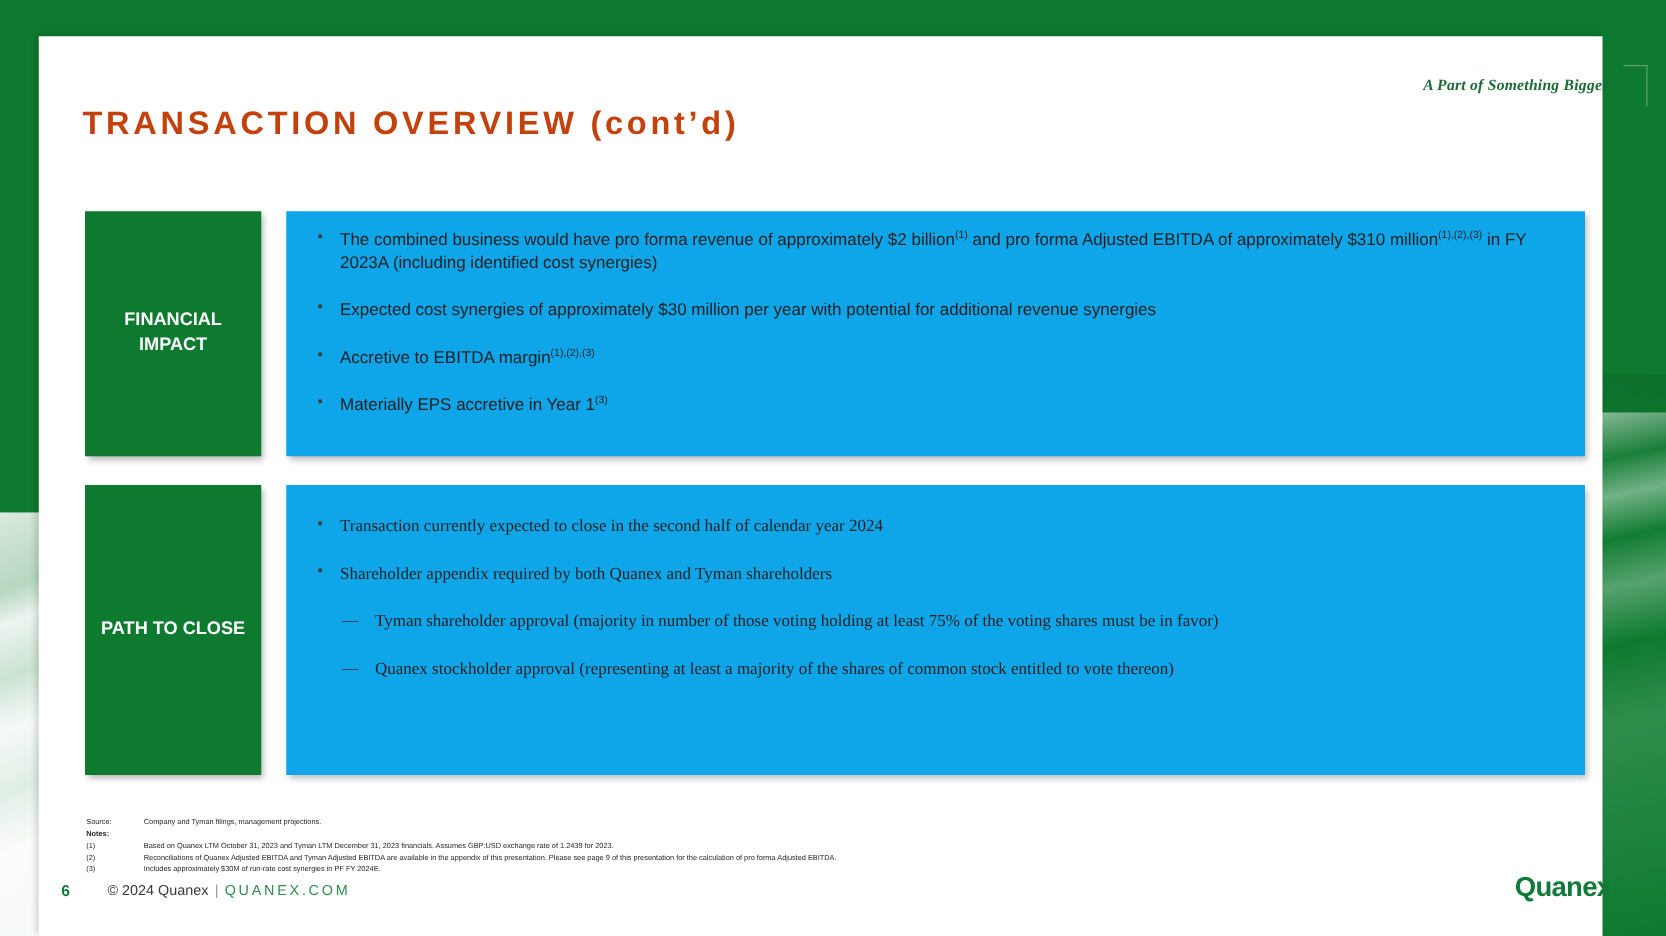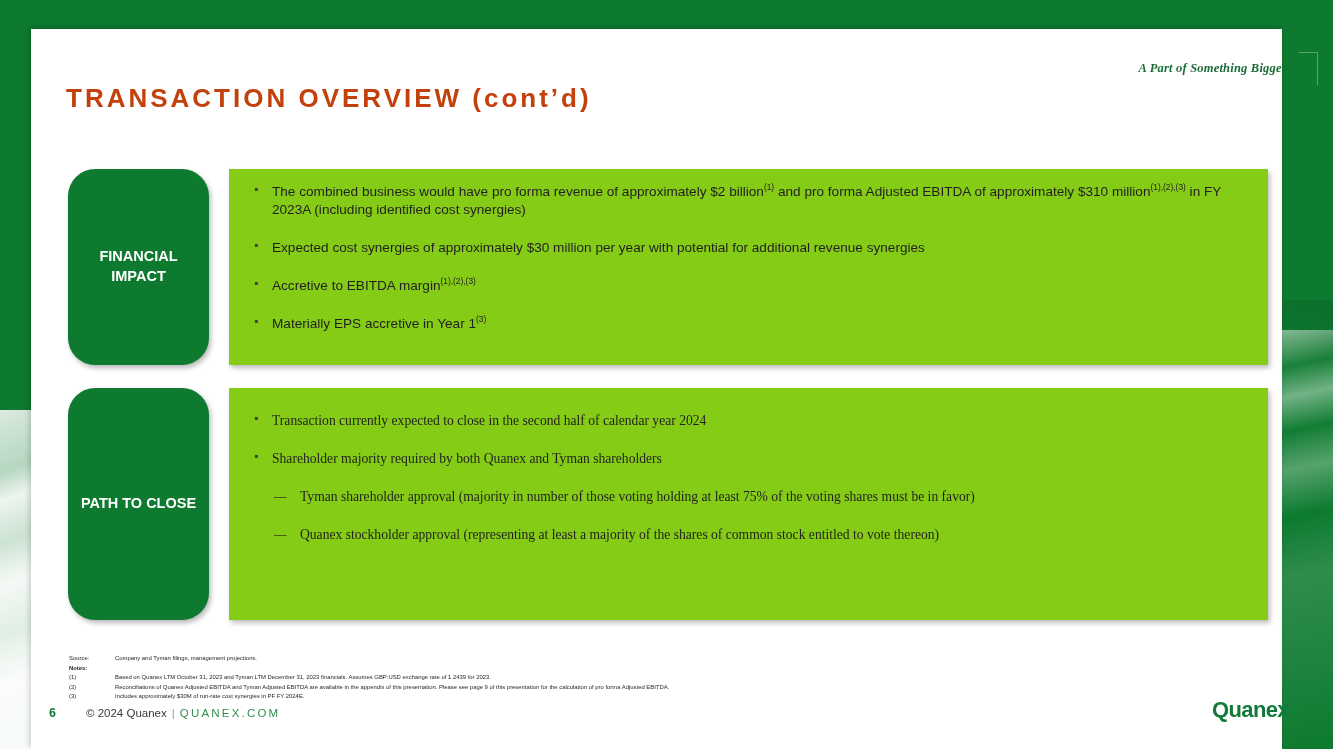--- a/index.html
+++ b/index.html
@@ -78,25 +78,24 @@
   .sec1 { left:68px; top:169px; width:1200px; height:196px; }
   .sec2 { left:68px; top:388px; width:1200px; height:232px; }
 
   .label-box {
     width:141px; flex:0 0 141px;
     background:#0d7a2f;
     display:flex; align-items:center; justify-content:center;
     text-align:center;
     color:#ffffff; font-weight:bold; font-size:14.5px; line-height:1.35;
     box-shadow:2px 3px 5px rgba(0,0,0,0.28);
-    border-radius:27px;
   }
   .content-box {
     margin-left:20px; flex:1;
-    background:#84cc16;
+    background:#0ea5e9;
     padding:14px 24px 10px 24px;
     box-shadow:2px 3px 5px rgba(0,0,0,0.26);
   }
 
   
   ul.blist { list-style:none; }
   li.bullet {
     position:relative; padding-left:19px;
     font-size:13.6px; color:#231f20; line-height:1.33;
     margin-bottom:20px;
@@ -187,21 +186,21 @@
 
 <div class="section sec2">
   <div class="label-box">
     <div>
       <div>PATH TO CLOSE</div>
     </div>
   </div>
   <div class="content-box">
     <ul class="blist">
         <li class="bullet">Transaction currently expected to close in the second half of calendar year 2024</li>
-        <li class="bullet">Shareholder majority required by both Quanex and Tyman shareholders</li>
+        <li class="bullet">Shareholder appendix required by both Quanex and Tyman shareholders</li>
         <li class="dash">Tyman shareholder approval (majority in number of those voting holding at least 75% of the voting shares must be in favor)</li>
         <li class="dash">Quanex stockholder approval (representing at least a majority of the shares of common stock entitled to vote thereon)</li>
       </ul>
   </div>
 </div>
 
 <div class="footnotes">
   <div class="fn-row">
     <div class="fn-key">Source:</div>
     <div class="fn-val">Company and Tyman filings, management projections.</div>

